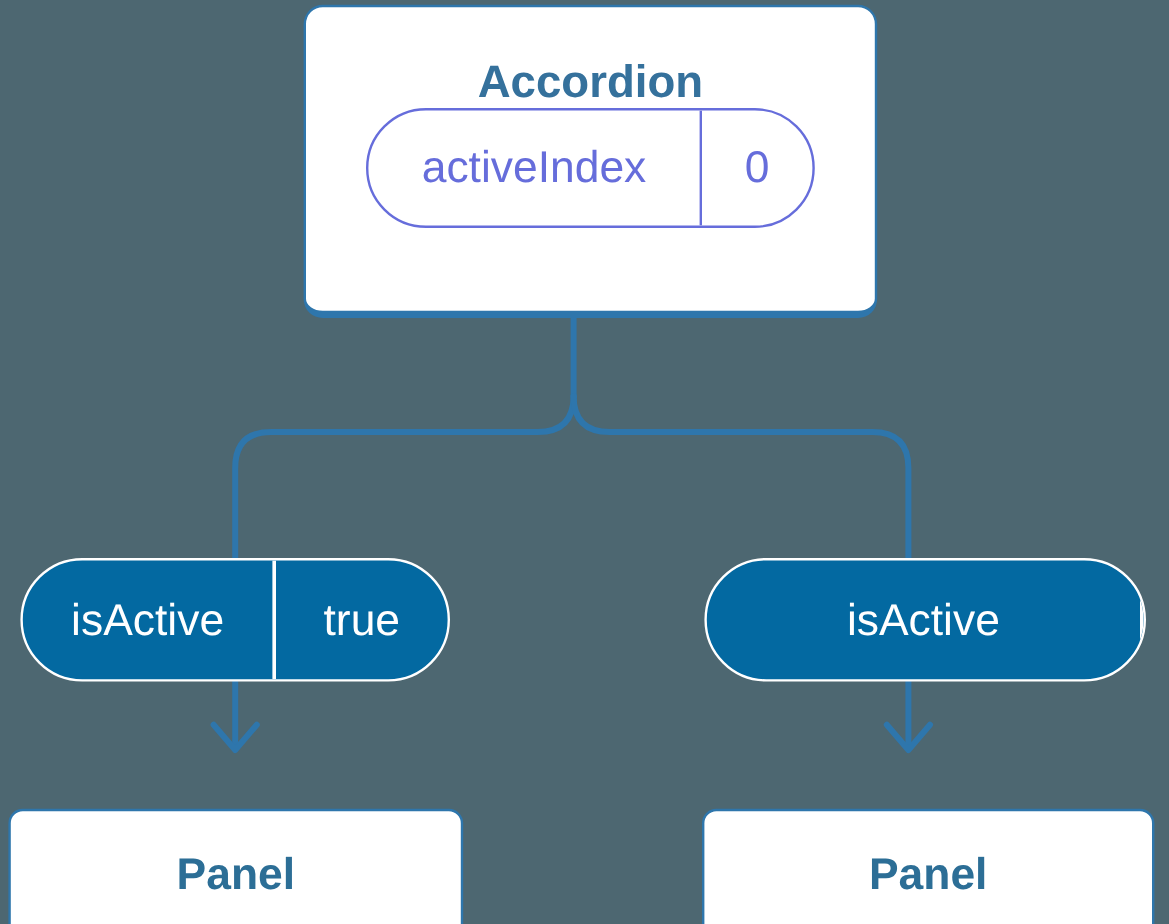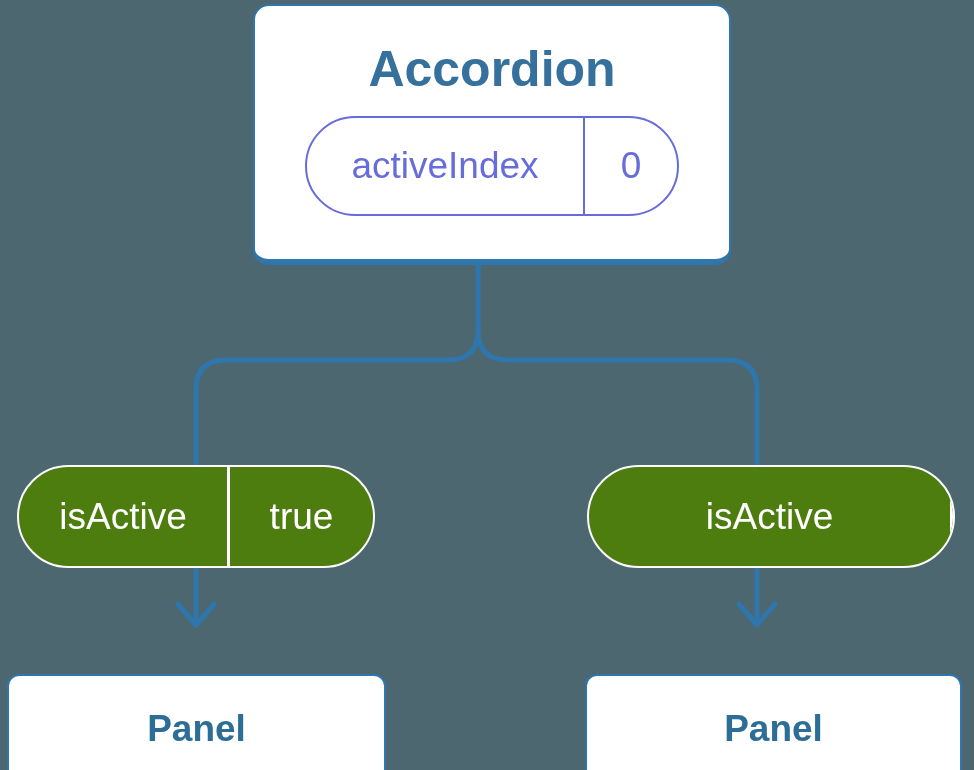--- a/index.html
+++ b/index.html
@@ -43,27 +43,26 @@
     top: 4px;
     width: 478px;
     height: 261px;
     border-radius: 16px;
     display: flex;
     flex-direction: column;
     align-items: center;
   }
   .accordion-title {
     margin-top: 42px;
-    font-size: 50px;
+    font-size: 38px;
     line-height: 42px;
     font-weight: 600;
     color: #35719C;
   }
   .state-pill {
-    margin-top: 26px;
     box-sizing: border-box;
     width: 374px;
     height: 100px;
     border: 2px solid #666DDB;
     border-radius: 60px;
     display: flex;
     align-items: stretch;
     overflow: hidden;
     color: #666DDB;
     font-size: 37px;
@@ -77,21 +76,21 @@
   .state-pill .seg.value { width: 92px; }
   .state-pill .divider {
     width: 2px;
     background: #666DDB;
   }
   .prop-pill {
     position: absolute;
     top: 465px;
     box-sizing: border-box;
     height: 103px;
-    background: #4d7c0f;
+    background: #0369a1;
     border: 2px solid #FFFFFF;
     border-radius: 60px;
     display: flex;
     align-items: stretch;
     overflow: hidden;
     color: #FFFFFF;
     font-size: 37px;
     z-index: 1;
   }
   .prop-pill .seg {

